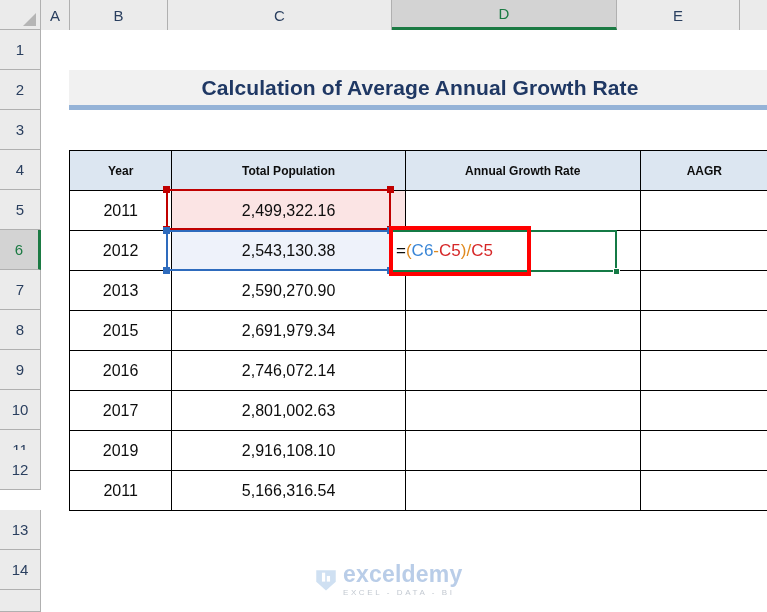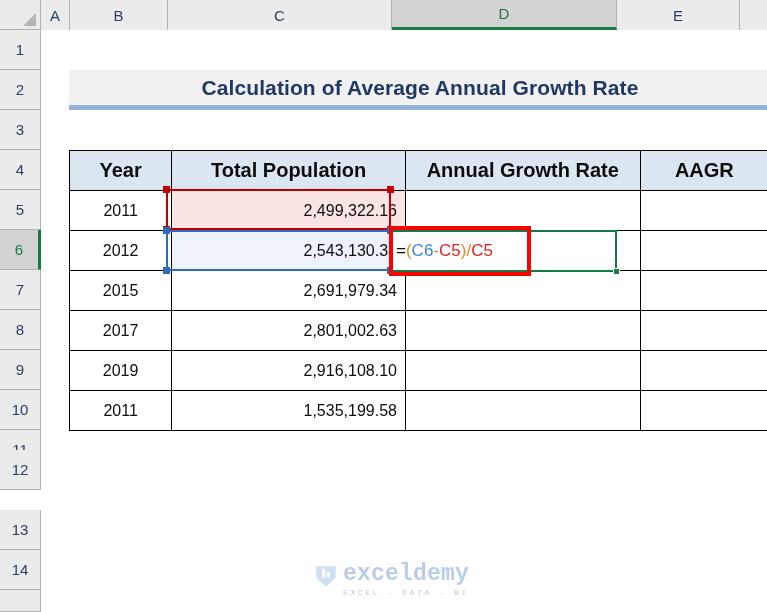--- a/index.html
+++ b/index.html
@@ -99,24 +99,24 @@
     height: 40px;
     padding: 0 8px;
     font-size: 16px;
     color: #0d0d0d;
     background: #ffffff;
   }
   .data-table th {
     background: #dce6f1;
     font-weight: bold;
     text-align: center;
-    font-size: 20px;
+    font-size: 12px;
   }
   .cell-year { text-align: center; }
-  .cell-pop  { text-align: right; padding-right: 10px; }
+  .cell-pop  { text-align: center; padding-right: 10px; }
   .cell-empty { }
 
   
   td.ref-red {
     background: #fbe4e4 !important;
   }
   
   td.ref-blue {
     background: #eef2fa !important;
   }
@@ -176,24 +176,23 @@
   .annot-box {
     position: absolute;
     border: 4px solid #ff0000;
     pointer-events: none;
     background: transparent;
   }
 
   
   .watermark {
     position: absolute;
-    display: flex; align-items: flex-start;
+    display: flex; align-items: center;
     opacity: 1;
     pointer-events: none;
-    font-family: Liberation Mono, monospace;
   }
   .wm-logo { width: 26px; height: 26px; margin-right: 4px; }
   .wm-text-wrap { display: flex; flex-direction: column; }
   .wm-name {
     font-size: 23px;
     color: #b9cde8;
     font-weight: bold;
     letter-spacing: 0.2px;
     line-height: 1;
   }
@@ -305,40 +304,52 @@
           <td class="cell-empty"></td>
           <td class="cell-empty"></td>
         </tr>
         <tr>
           <td class="cell-year">2012</td>
           <td class="cell-pop ref-blue">2,543,130.38</td>
           <td class="cell-empty"></td>
           <td class="cell-empty"></td>
         </tr>
         <tr>
+          <td class="cell-year">2013</td>
+          <td class="cell-pop">2,590,270.90</td>
+          <td class="cell-empty"></td>
+          <td class="cell-empty"></td>
+        </tr>
+        <tr>
           <td class="cell-year">2015</td>
           <td class="cell-pop">2,691,979.34</td>
           <td class="cell-empty"></td>
           <td class="cell-empty"></td>
         </tr>
         <tr>
+          <td class="cell-year">2016</td>
+          <td class="cell-pop">2,746,072.14</td>
+          <td class="cell-empty"></td>
+          <td class="cell-empty"></td>
+        </tr>
+        <tr>
           <td class="cell-year">2017</td>
           <td class="cell-pop">2,801,002.63</td>
           <td class="cell-empty"></td>
           <td class="cell-empty"></td>
         </tr>
         <tr>
           <td class="cell-year">2019</td>
           <td class="cell-pop">2,916,108.10</td>
           <td class="cell-empty"></td>
           <td class="cell-empty"></td>
         </tr>
         <tr>
           <td class="cell-year">2011</td>
-          <td class="cell-pop">1,535,199.58</td>
+          <td class="cell-pop">5,166,316.54</td>
           <td class="cell-empty"></td>
           <td class="cell-empty"></td>
         </tr>
       </tbody>
     </table>
 
     <div class="watermark" style="left:272px; top:533px;">
       <svg class="wm-logo" viewBox="0 0 32 32">
         <path d="M4 4 h24 v14 l-12 11 L4 18 Z" fill="#cfe0f2"></path>
         <path d="M11 7 h4 v11 h-4 Z" fill="#ffffff"></path>

